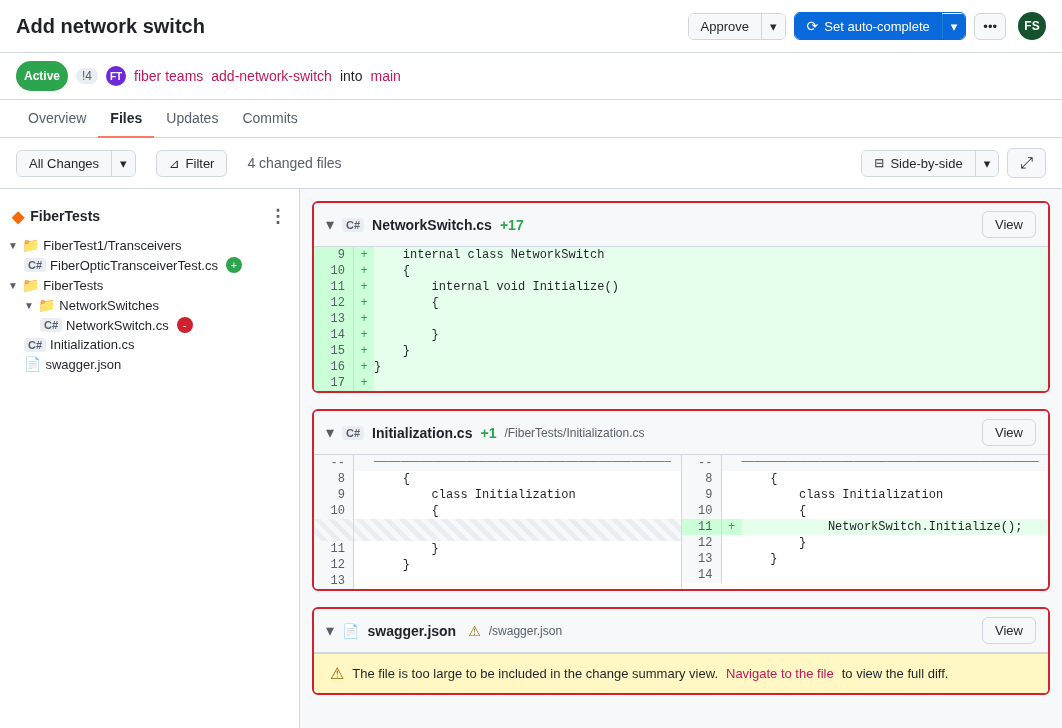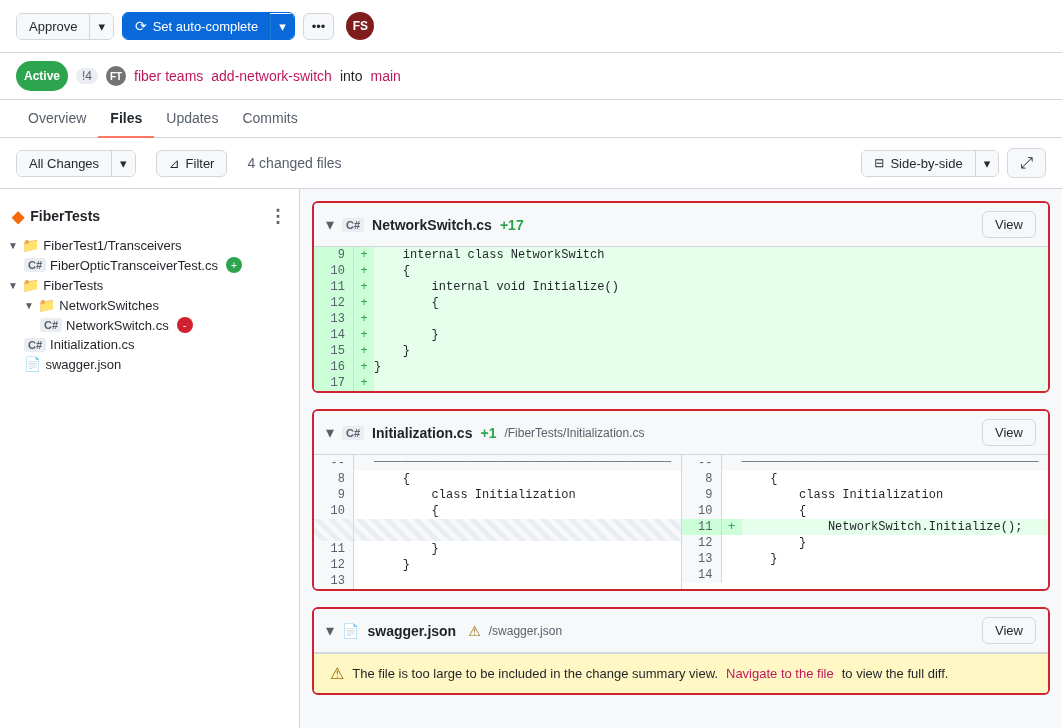--- a/index.html
+++ b/index.html
@@ -9,21 +9,21 @@
     .header-title { font-size: 20px; font-weight: 600; }
     .header-actions { display: flex; align-items: center; gap: 8px; }
     
     .btn { display: inline-flex; align-items: center; gap: 6px; padding: 5px 12px; border: 1px solid #d0d7de; border-radius: 6px; background: #f6f8fa; cursor: pointer; font-size: 13px; font-weight: 500; color: #24292f; }
     .btn-split { padding: 5px 8px; }
     .btn-more { padding: 5px 8px; background: #f6f8fa; }
     
     .meta-row { padding: 8px 16px; display: flex; align-items: center; gap: 8px; border-bottom: 1px solid #d0d7de; }
     .badge-active { background: #2da44e; color: #fff; padding: 8px 8px; border-radius: 20px; font-size: 12px; font-weight: 600; }
     .badge-count { background: #eaeef2; color: #57606a; padding: 1px 6px; border-radius: 20px; font-size: 12px; }
-    .avatar { width: 20px; height: 20px; border-radius: 50%; background: #737373; color: #fff; font-size: 10px; display: flex; align-items: center; justify-content: center; font-weight: 600; }
+    .avatar { width: 20px; height: 20px; border-radius: 50%; background: #6d28d9; color: #fff; font-size: 10px; display: flex; align-items: center; justify-content: center; font-weight: 600; }
     .avatar-large { width: 28px; height: 28px; border-radius: 50%; background: #1f6feb; color: #fff; font-size: 12px; display: flex; align-items: center; justify-content: center; font-weight: 600; }
     .link { color: #be185d; text-decoration: none; cursor: pointer; }
     
     .tabs { display: flex; align-items: center; padding: 0 16px; border-bottom: 1px solid #d0d7de; gap: 0; }
     .tab { padding: 10px 12px; font-size: 14px; color: #57606a; cursor: pointer; border-bottom: 2px solid transparent; margin-bottom: -1px; }
     .tab.active { color: #24292f; font-weight: 600; border-bottom-color: #fd7965; }
     .tab-files-wrap { position: relative; }
     
     .toolbar { display: flex; align-items: center; justify-content: space-between; padding: 10px 16px; border-bottom: 1px solid #d0d7de; }
     .toolbar-left { display: flex; align-items: center; gap: 20px; }
@@ -72,34 +72,35 @@
     .diff-container { display: flex; }
     .diff-side { flex: 1; overflow: hidden; }
     
     .warning-bar { display: flex; align-items: center; gap: 8px; padding: 10px 16px; background: #fff8c5; border-top: 1px solid #d0d7de; font-size: 13px; }
   </style>
 </head>
 <body>
 
 <div style="position:relative;">
   <div class="header">
+    <span class="header-title">Add network switch</span>
     <div class="header-actions">
       <div style="display:flex;align-items:center;border:1px solid #d0d7de;border-radius:6px;overflow:hidden;">
         <button class="btn" style="border:none;border-radius:0;background:#f6f8fa;">Approve</button>
         <button class="btn btn-split" style="border:none;border-left:1px solid #d0d7de;border-radius:0;background:#f6f8fa;">▾</button>
       </div>
       <div style="display:flex;align-items:center;border:1px solid #0969da;border-radius:6px;overflow:hidden;">
         <button class="btn" style="border:none;border-radius:0;background:#0969da;color:#fff;gap:6px;">
           <span style="font-size:14px;">⟳</span>
           <span>Set auto-complete</span>
         </button>
         <button class="btn btn-split" style="border:none;border-left:1px solid #1a7fd4;border-radius:0;background:#0969da;color:#fff;">▾</button>
       </div>
       <button class="btn btn-more">•••</button>
-      <div class="avatar-large" style="background:#7f1d1d;position:static;margin-left:4px;">FS</div>
+      <div class="avatar-large" style="background:#14532d;position:static;margin-left:4px;">FS</div>
     </div>
   </div>
 </div>
 
 <div class="meta-row">
   <span class="badge-active">Active</span>
   <span class="badge-count">!4</span>
   <div class="avatar">FT</div>
   <span class="link">fiber teams</span>
   <span class="link">add-network-switch</span>

